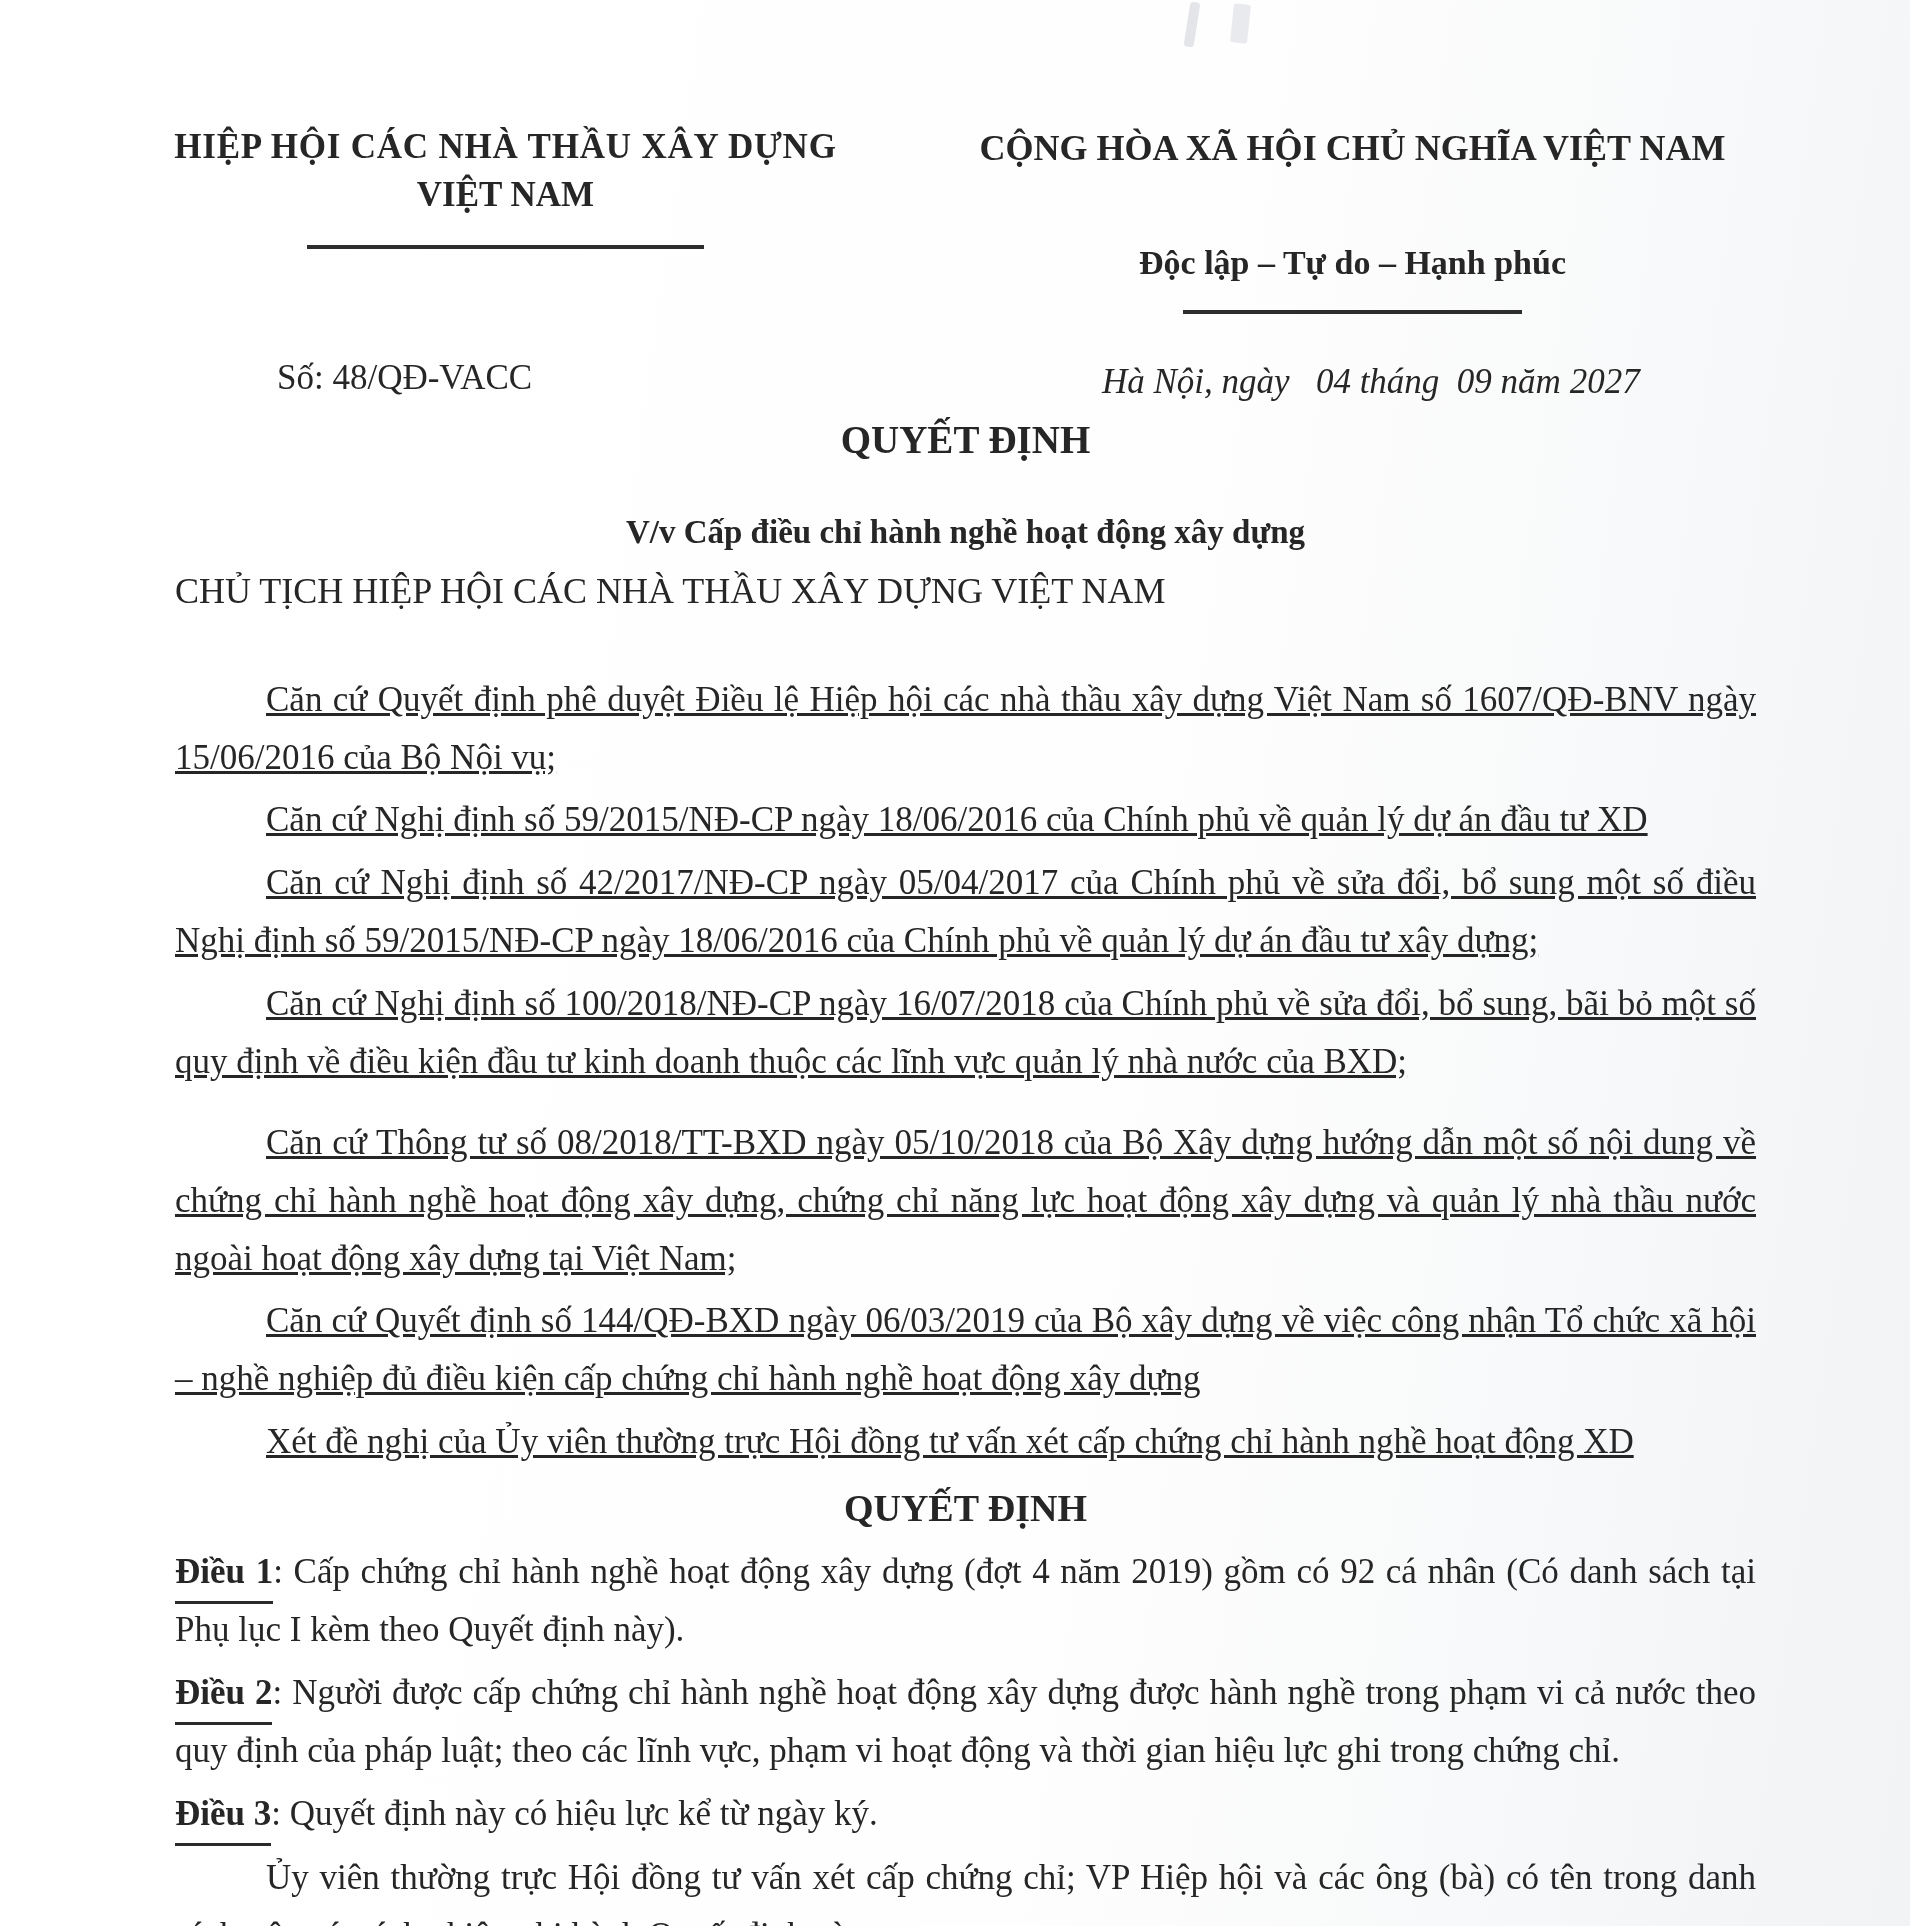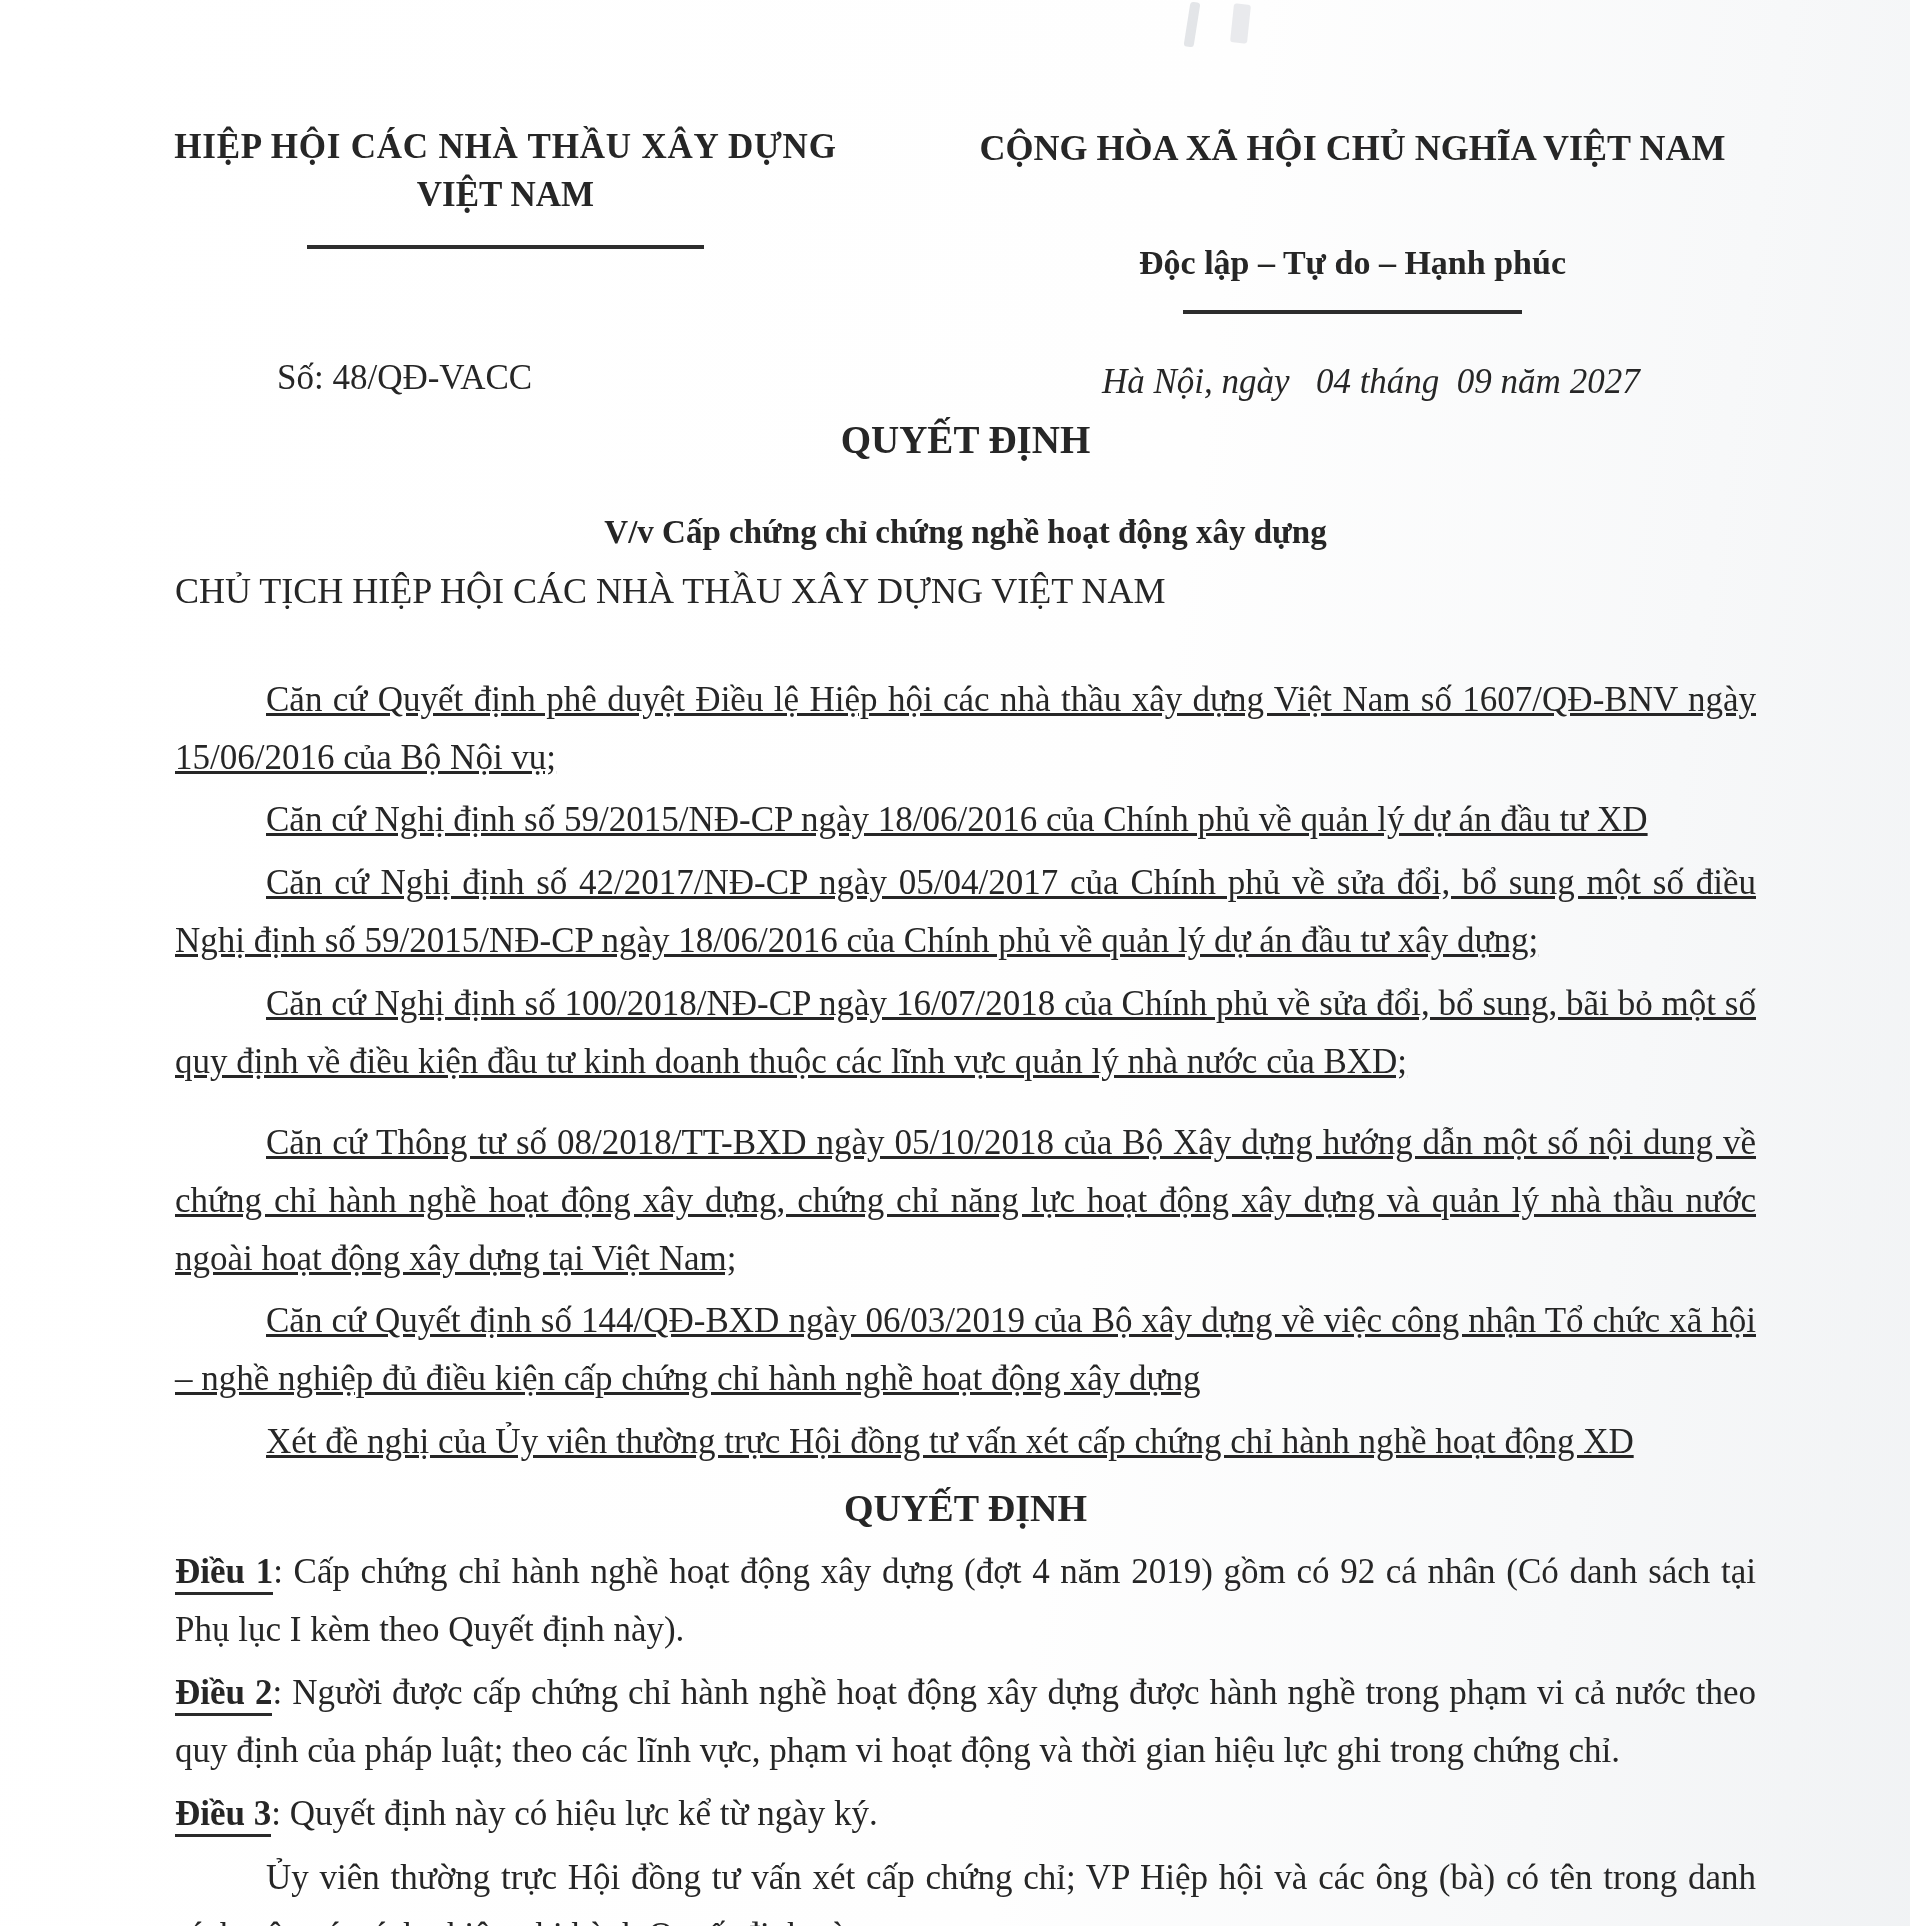--- a/index.html
+++ b/index.html
@@ -54,21 +54,21 @@
   .decision-heading {
     text-align: center; font-weight: bold; font-size: 38px; line-height: 58px;
     margin-top: 8.5px;
   }
   .article {
     margin: 5.4px 0 0 0; font-size: 35px; line-height: 58px; text-align: justify;
   }
   .article-label {
     font-weight: bold;
     border-bottom: 3.9px solid #2a2a2a;
-    padding-bottom: 1px;
+    padding-bottom: 10px;
   }
   .closing {
     margin: 5.4px 0 0 0; text-indent: 91px;
     font-size: 35px; line-height: 58px; text-align: justify;
   }
 
   .scan-streak {
     position: absolute; background: #aab0bb; opacity: 0.32; border-radius: 3.1px;
   }
   .streak-1 { left: 1187px; top: 2.3px; width: 10px; height: 45px; transform: rotate(9deg); }
@@ -94,21 +94,21 @@
     <div class="motto-rule"></div>
   </div>
 
   <div class="ref-row">
     <div class="doc-number">Số: 48/QĐ-VACC</div>
     <div class="place-date">Hà Nội, ngày   04 tháng  09 năm 2027</div>
   </div>
 
   <div class="content">
     <div class="doc-title">QUYẾT ĐỊNH</div>
-    <div class="doc-subject">V/v Cấp chứng chỉ chứng nghề hoạt động xây dựng</div>
+    <div class="doc-subject">V/v Cấp điều chỉ hành nghề hoạt động xây dựng</div>
     <div class="doc-authority">CHỦ TỊCH HIỆP HỘI CÁC NHÀ THẦU XÂY DỰNG VIỆT NAM</div>
 
     <div class="recitals">
       <p class="recital">Căn cứ Quyết định phê duyệt Điều lệ Hiệp hội các nhà thầu xây dựng Việt Nam số 1607/QĐ-BNV ngày 15/06/2016 của Bộ Nội vụ;</p>
       <p class="recital">Căn cứ Nghị định số 59/2015/NĐ-CP ngày 18/06/2016 của Chính phủ về quản lý dự án đầu tư XD</p>
       <p class="recital">Căn cứ Nghị định số 42/2017/NĐ-CP ngày 05/04/2017 của Chính phủ về sửa đổi, bổ sung một số điều Nghị định số 59/2015/NĐ-CP ngày 18/06/2016 của Chính phủ về quản lý dự án đầu tư xây dựng;</p>
       <p class="recital">Căn cứ Nghị định số 100/2018/NĐ-CP ngày 16/07/2018 của Chính phủ về sửa đổi, bổ sung, bãi bỏ một số quy định về điều kiện đầu tư kinh doanh thuộc các lĩnh vực quản lý nhà nước của BXD;</p>
       <p class="recital sp">Căn cứ Thông tư số 08/2018/TT-BXD ngày 05/10/2018 của Bộ Xây dựng hướng dẫn một số nội dung về chứng chỉ hành nghề hoạt động xây dựng, chứng chỉ năng lực hoạt động xây dựng và quản lý nhà thầu nước ngoài hoạt động xây dựng tại Việt Nam;</p>
       <p class="recital">Căn cứ Quyết định số 144/QĐ-BXD ngày 06/03/2019 của Bộ xây dựng về việc công nhận Tổ chức xã hội – nghề nghiệp đủ điều kiện cấp chứng chỉ hành nghề hoạt động xây dựng</p>
       <p class="recital">Xét đề nghị của Ủy viên thường trực Hội đồng tư vấn xét cấp chứng chỉ hành nghề hoạt động XD</p>

